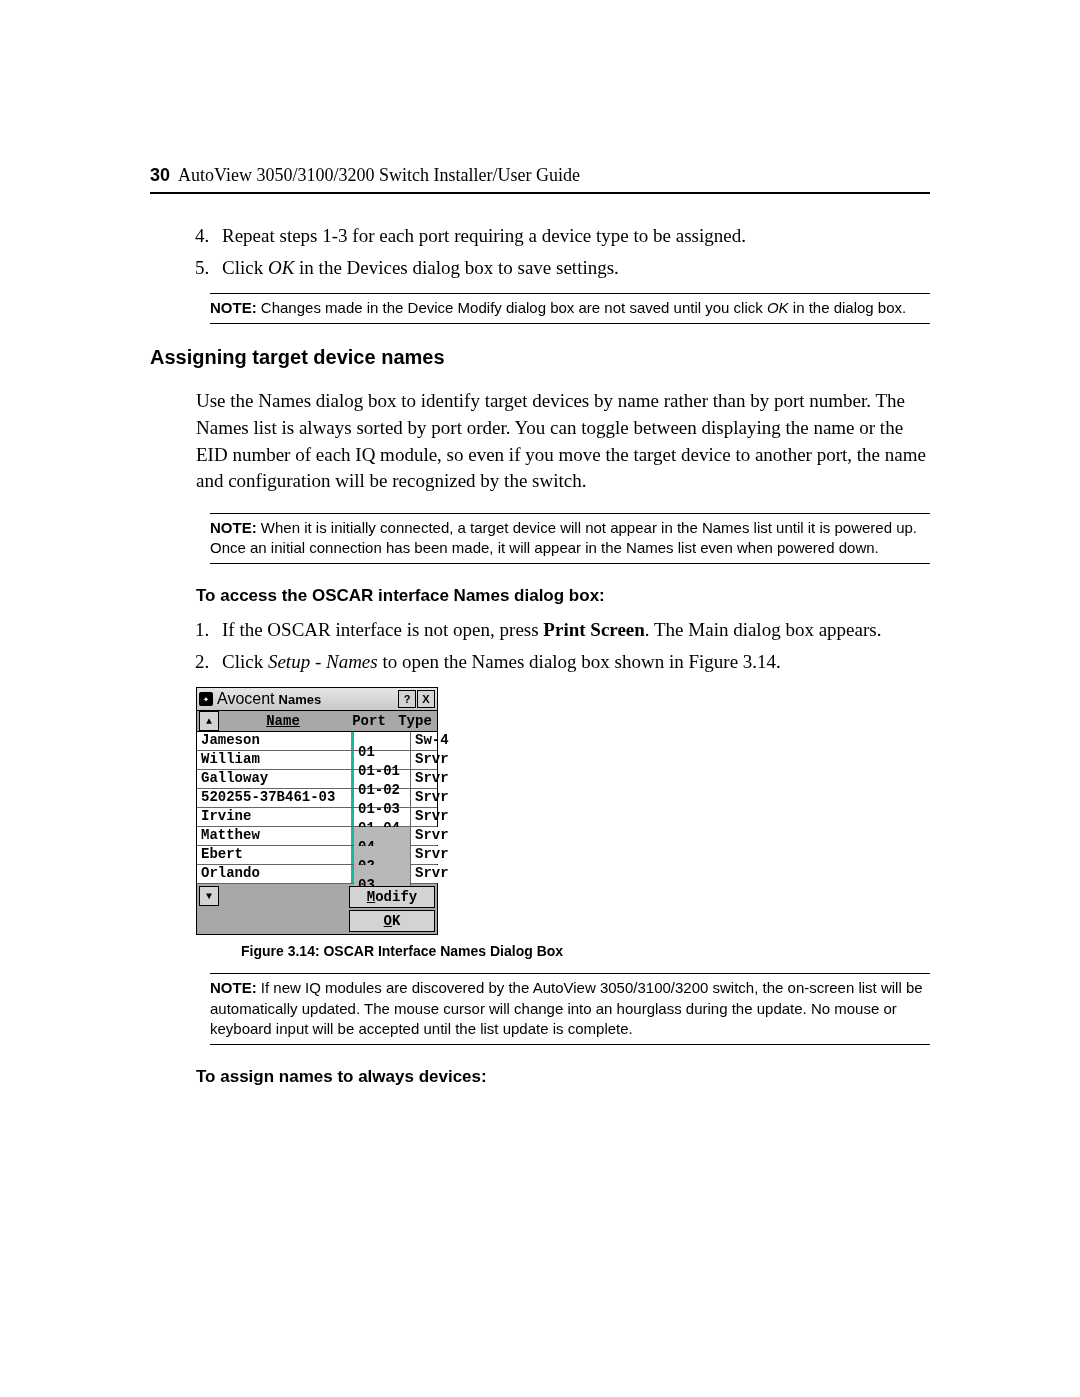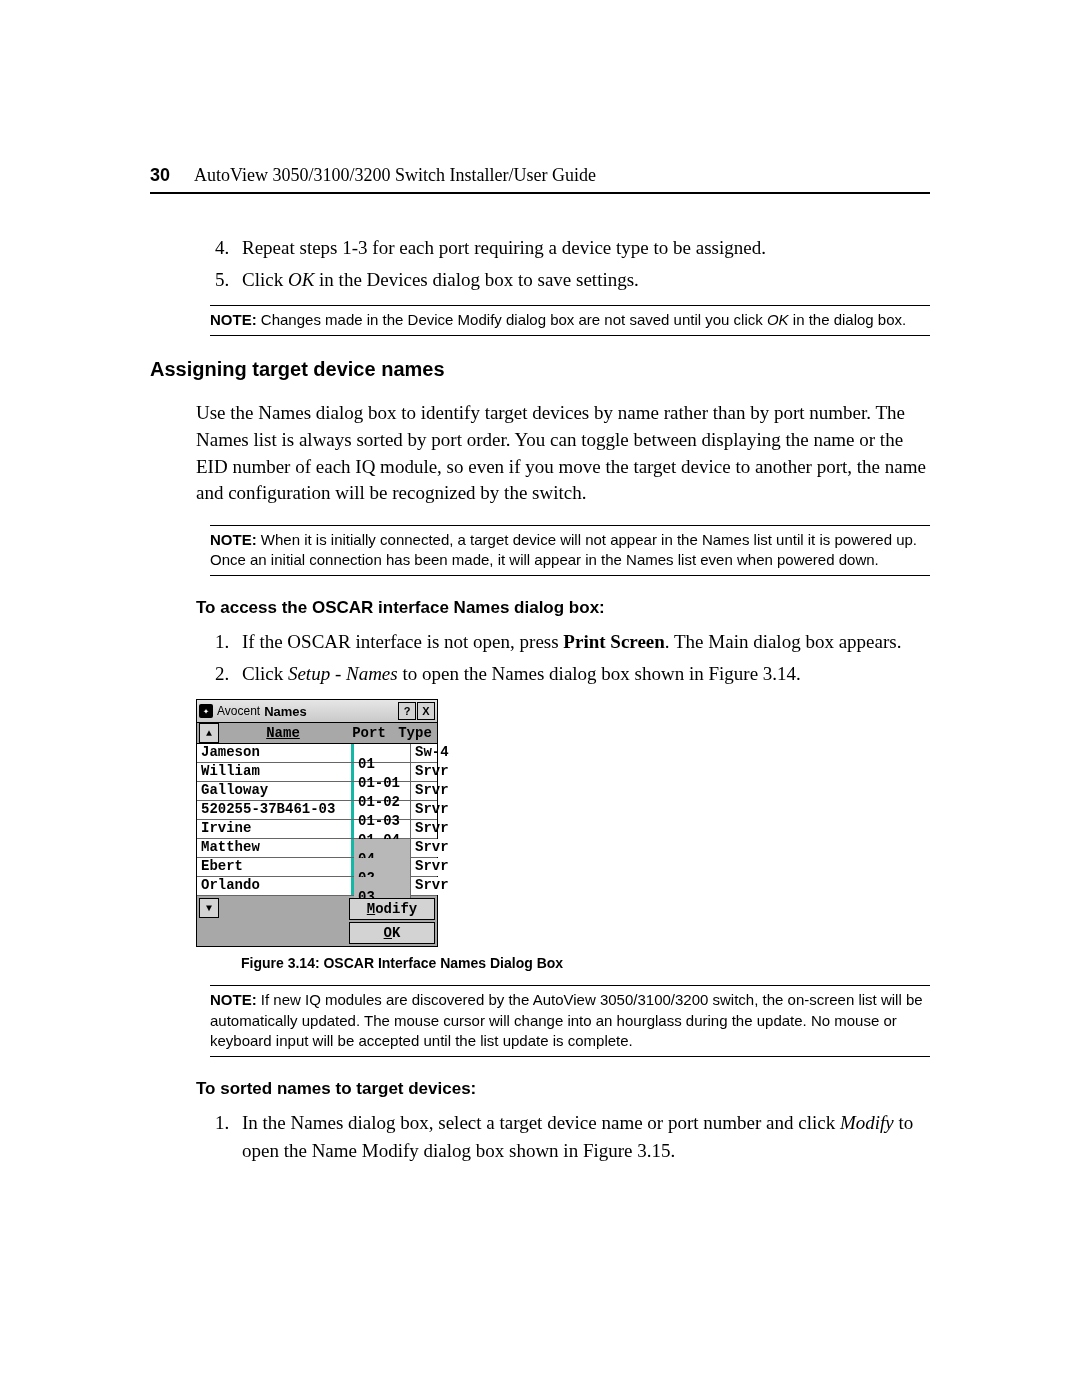--- a/index.html
+++ b/index.html
@@ -11,40 +11,40 @@
   .page {
     width: 1080px;
     height: 1397px;
     position: relative;
     box-sizing: border-box;
     padding: 165px 150px 0 150px;
   }
   .header-line {
     display: flex;
     align-items: baseline;
-    gap: 24px;
+    gap: 8px;
     border-bottom: 2px solid #000;
     padding-bottom: 6px;
-    margin-bottom: 40px;
+    margin-bottom: 28px;
   }
   .page-number {
     font-family: Arial, Helvetica, sans-serif;
     font-weight: bold;
     font-size: 18px;
   }
   .guide-title {
     font-size: 18px;
   }
   ol.steps {
     margin: 0 0 12px 0;
     padding-left: 64px;
     font-size: 19px;
     line-height: 1.45;
   }
-  ol.steps li { padding-left: 8px; margin-bottom: 4px; margin-left: 20px; }
+  ol.steps li { padding-left: 8px; margin-bottom: 4px; }
   .note-block {
     margin-left: 60px;
     border-top: 1.5px solid #000;
     border-bottom: 1.5px solid #000;
     padding: 4px 0 5px 0;
     font-family: Arial, Helvetica, sans-serif;
     font-size: 15px;
     line-height: 1.35;
     margin-bottom: 22px;
   }
@@ -100,21 +100,21 @@
     align-items: center;
     background: linear-gradient(#e6e6e6,#c9c9c9);
     border-bottom: 1px solid #000;
     height: 22px;
     padding: 0 2px;
   }
   .dlg-title .av-logo {
     width: 14px; height: 14px; background:#000; border-radius:2px; margin-right:4px;
     display:inline-flex; align-items:center; justify-content:center; color:#fff; font-size:10px;
   }
-  .dlg-title .brand { font-family: Arial, sans-serif; font-weight: normal; font-size:12px; margin-right:4px; }
+  .dlg-title .brand { font-family: Arial, sans-serif; font-weight: normal; font-size:16px; margin-right:4px; }
   .dlg-title .dlg-name { font-family: Arial, sans-serif; font-weight: bold; font-size:13px; flex:1; }
   .dlg-title .win-btn {
     width:16px; height:16px; border:1px solid #000; background:#d3d3d3;
     display:inline-flex; align-items:center; justify-content:center;
     font-family: Arial, sans-serif; font-size:11px; font-weight:bold; margin-left:1px;
   }
   .dlg-head {
     display:flex; align-items:center; background:#a8a8a8; border-bottom:1px solid #000;
     height: 20px;
   }
@@ -261,21 +261,16 @@
       </div>
     </div>
   </div>
 
   <div class="figure-caption">Figure 3.14: OSCAR Interface Names Dialog Box</div>
 
   <div class="note-block">
     <span class="note-label">NOTE:</span><span> If new IQ modules are discovered by the AutoView 3050/3100/3200 switch, the on-screen list will be automatically updated. The mouse cursor will change into an hourglass during the update. No mouse or keyboard input will be accepted until the list update is complete.</span>
   </div>
 
-  <h3 class="sub-heading">To sorted names to target devices:</h3>
-
-  <ol class="steps" start="1">
-    <li>
-      <span>In the Names dialog box, select a target device name or port number and click </span><span class="italic">Modify</span><span> to open the Name Modify dialog box shown in Figure 3.15.</span>
-    </li>
-  </ol>
+  <h3 class="sub-heading">To assign names to always devices:</h3>
+
 
 </div>
 
 </body></html>

